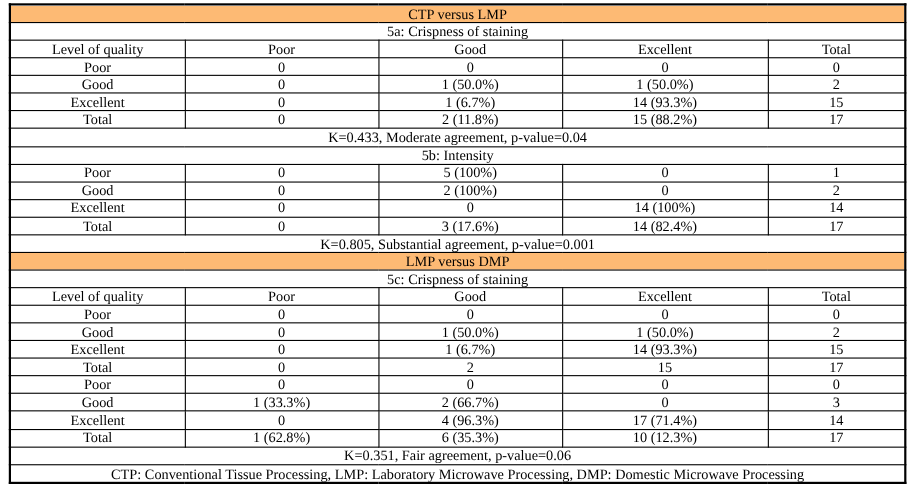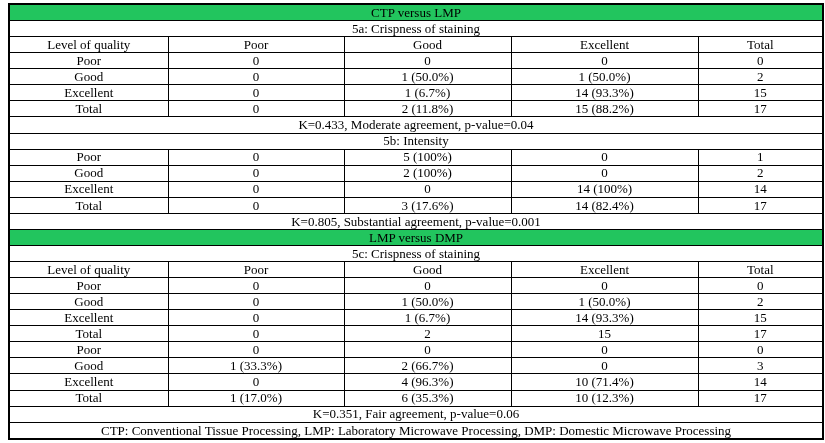--- a/index.html
+++ b/index.html
@@ -29,21 +29,21 @@
     padding: 0 2px;
     text-align: center;
     vertical-align: middle;
     font-size: 13px;
     line-height: 1.05;
     font-weight: normal;
     overflow: hidden;
     white-space: nowrap;
   }
   td.section-title {
-    background: #22c55e;
+    background: #fdba74;
   }
   td.col-header {
     font-weight: bold;
   }
   td.caption {
     white-space: pre;
   }
 </style>
 </head>
 <body>
@@ -187,26 +187,26 @@
         <td>Good</td>
         <td>1 (33.3%)</td>
         <td>2 (66.7%)</td>
         <td>0</td>
         <td>3</td>
       </tr>
       <tr>
         <td>Excellent</td>
         <td>0</td>
         <td>4 (96.3%)</td>
-        <td>10 (71.4%)</td>
+        <td>17 (71.4%)</td>
         <td>14</td>
       </tr>
       <tr>
         <td>Total</td>
-        <td>1 (17.0%)</td>
+        <td>1 (62.8%)</td>
         <td>6 (35.3%)</td>
         <td>10 (12.3%)</td>
         <td>17</td>
       </tr>
       <tr>
         <td colspan="5" class="stats">K=0.351, Fair agreement, p-value=0.06</td>
       </tr>
       <tr>
         <td colspan="5" class="footnote">CTP: Conventional Tissue Processing, LMP: Laboratory Microwave Processing, DMP: Domestic Microwave Processing</td>
       </tr>

